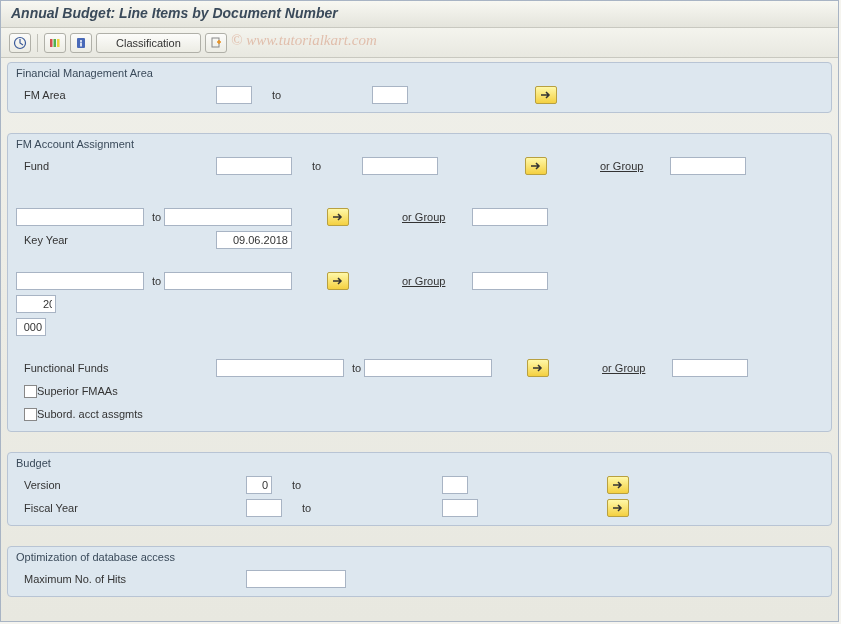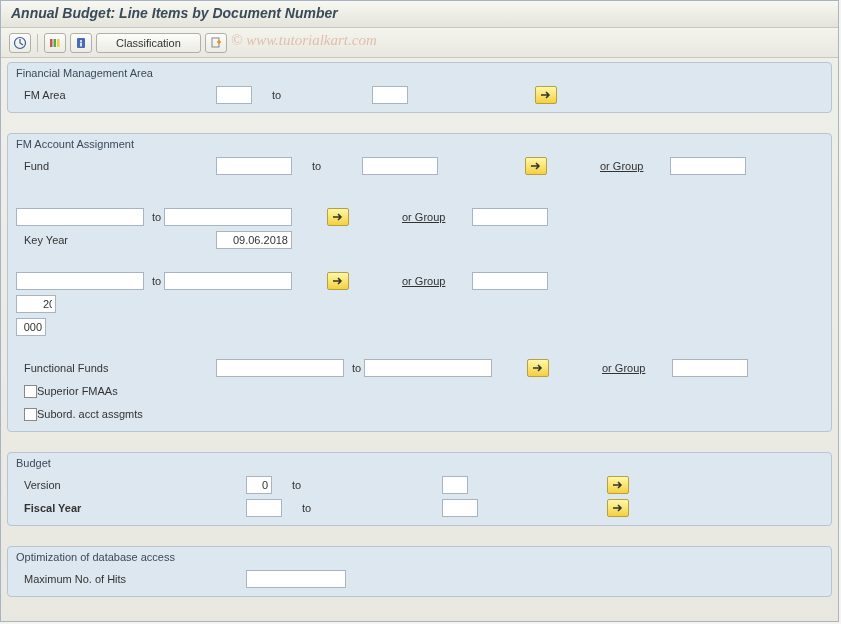--- a/index.html
+++ b/index.html
@@ -325,21 +325,21 @@
         <div class="inp-to" style="width:150px;"><input type="text" class="w-xs" style="width: 26px;" value=""></div>
         <div class="c-select">
           <div class="select-btn">
             <svg width="14" height="12" viewBox="0 0 14 12">
                 <path d="M2 6 L9 6 M7 3 L10 6 L7 9" fill="none" stroke="#333" stroke-width="1.5"></path>
               </svg>
           </div>
         </div>
       </div>
       <div class="row">
-        <div class="lbl" style="width:230px;font-weight:bold;">Fiscal Year</div>
+        <div class="lbl" style="width:230px;">Fiscal Year</div>
         <div class="inp-from"><input type="text" class="w-xs" value="" style=""></div>
         <div class="c-to" style="width:160px;">to</div>
         <div class="inp-to" style="width:150px;"><input type="text" class="w-xs" value="" style=""></div>
         <div class="c-select">
           <div class="select-btn">
             <svg width="14" height="12" viewBox="0 0 14 12">
                 <path d="M2 6 L9 6 M7 3 L10 6 L7 9" fill="none" stroke="#333" stroke-width="1.5"></path>
               </svg>
           </div>
         </div>

